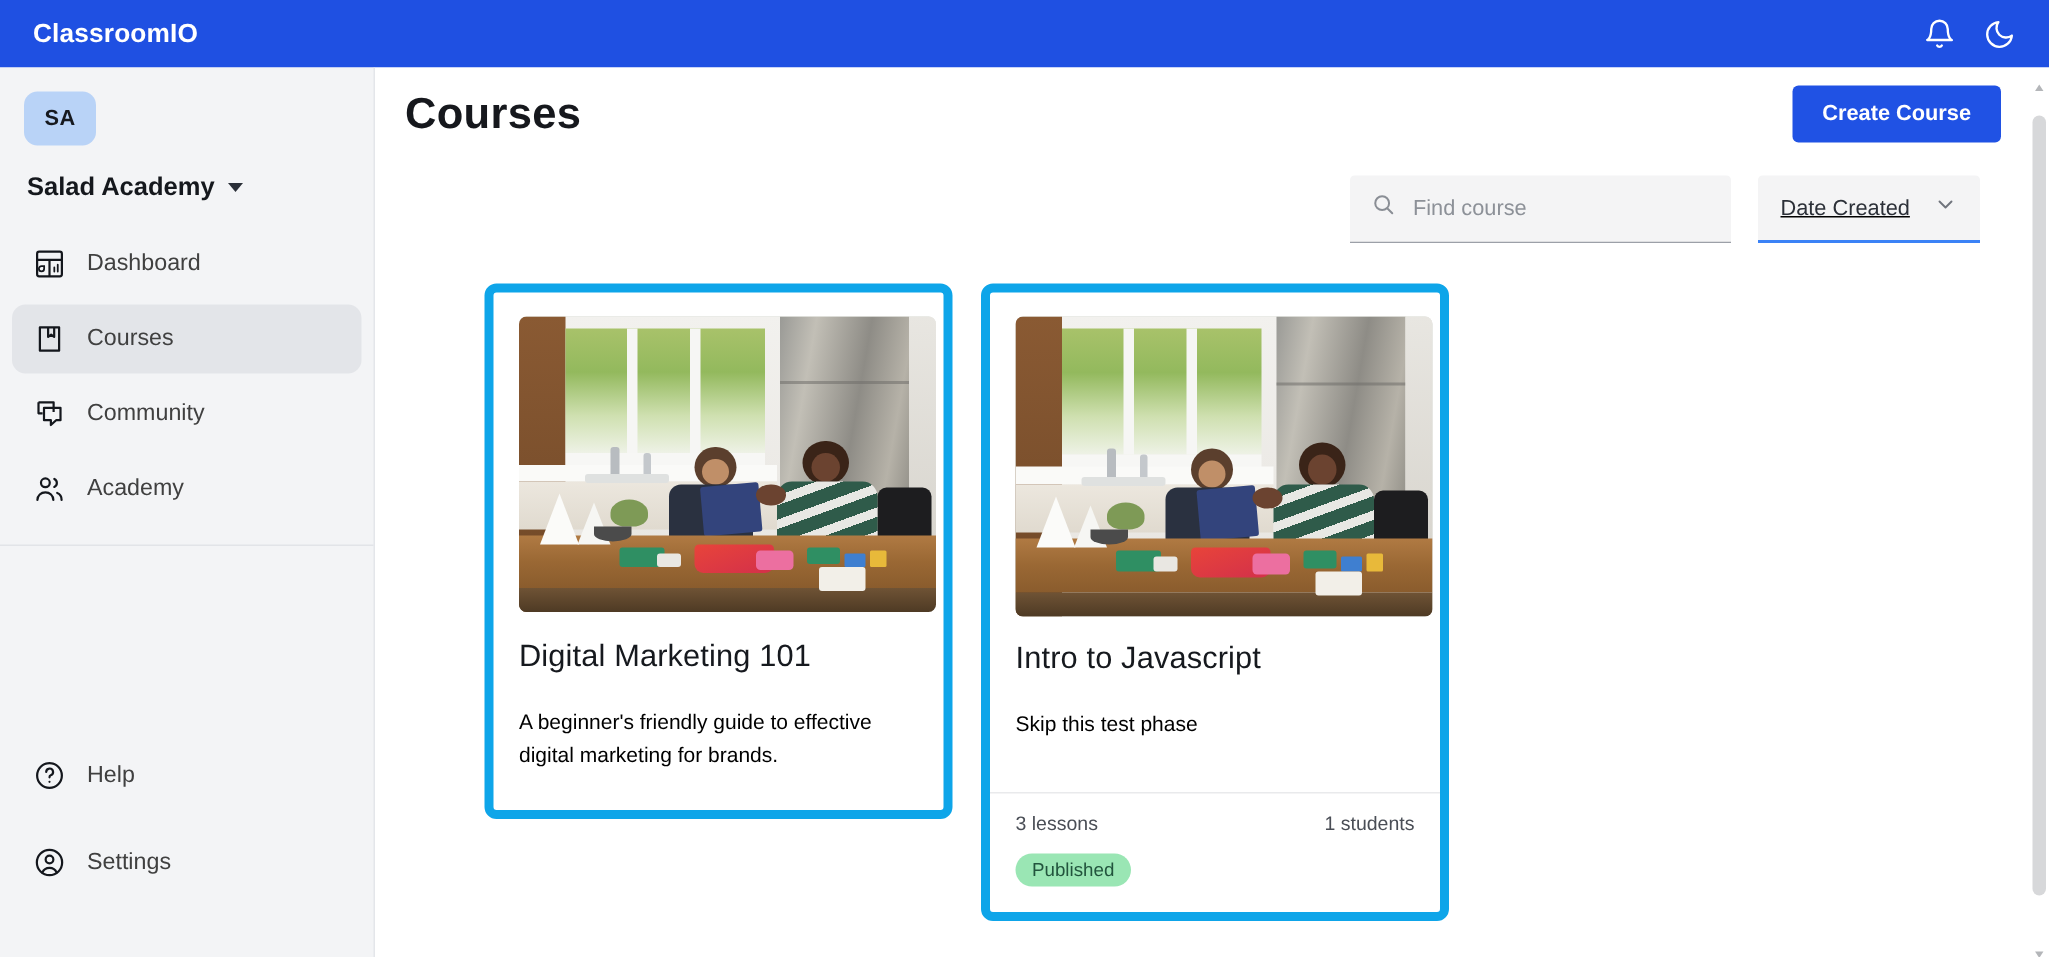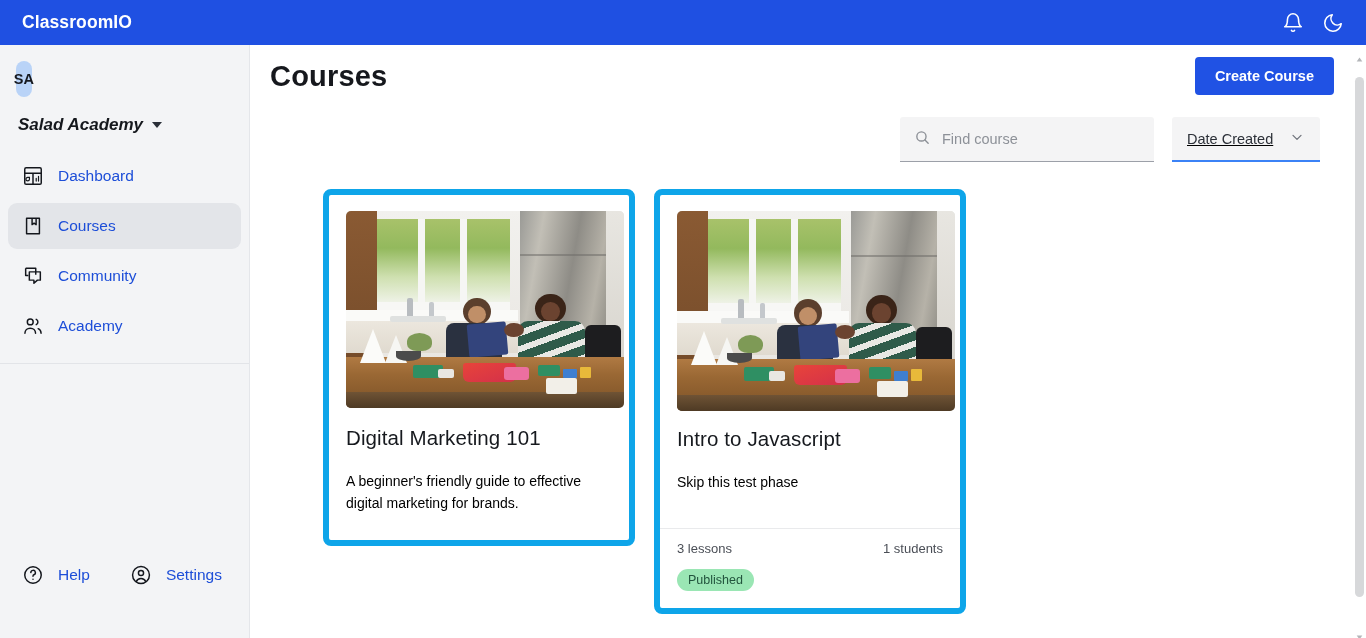--- a/index.html
+++ b/index.html
@@ -23,45 +23,44 @@
   .topbar-icons .ticon { width: 22px; height: 22px; display: block; cursor: pointer; }
 
   
   .sidebar {
     position: absolute; top: 45px; left: 0; width: 250px; height: 593px;
     background: #f3f4f6; border-right: 1px solid #e4e6ea;
     display: flex; flex-direction: column;
   }
   .side-top { padding: 16px 16px 0 16px; }
   .avatar {
-    width: 16px; height: 36px; border-radius: 9px; background: #b9d3f7;
+    width: 48px; height: 36px; border-radius: 9px; background: #b9d3f7;
     color: #16191f; font-size: 14.5px; font-weight: bold;
     display: flex; align-items: center; justify-content: center;
     letter-spacing: .3px;
   }
   .org {
     display: flex; align-items: center; gap: 9px;
     margin: 18px 0 0 2px;
-    font-style: italic;
   }
   .org-name { font-size: 17px; font-weight: bold; color: #15181d; }
   .caret { width: 0; height: 0; border-left: 5px solid transparent;
            border-right: 5px solid transparent; border-top: 6px solid #2a2f38; }
 
   .nav { margin-top: 18px; padding: 0 8px; display: flex; flex-direction: column; gap: 4px; }
   .nav-item {
     display: flex; align-items: center; gap: 14px; height: 46px;
     padding: 0 14px; border-radius: 9px; cursor: pointer;
   }
   .nav-item.active { background: #e3e5e9; }
-  .nav-label { font-size: 15.5px; color: #1d4ed8; }
+  .nav-label { font-size: 15.5px; color: #404040; }
   .nav-icon { width: 22px; height: 22px; flex: none; display: block; }
 
   .side-div { height: 1px; background: #e2e4e8; margin: 14px 0 0 0; }
-  .side-bottom { margin-top: auto; padding: 0 8px 40px 8px; display: flex; flex-direction: row; gap: 12px; }
+  .side-bottom { margin-top: auto; padding: 0 8px 40px 8px; display: flex; flex-direction: column; gap: 12px; }
 
   
   .main {
     position: absolute; top: 45px; left: 250px; width: 1116px; height: 593px;
     background: #ffffff; overflow: hidden;
   }
   .page-head {
     display: flex; align-items: center; justify-content: space-between;
     padding: 12px 32px 0 20px;
   }

